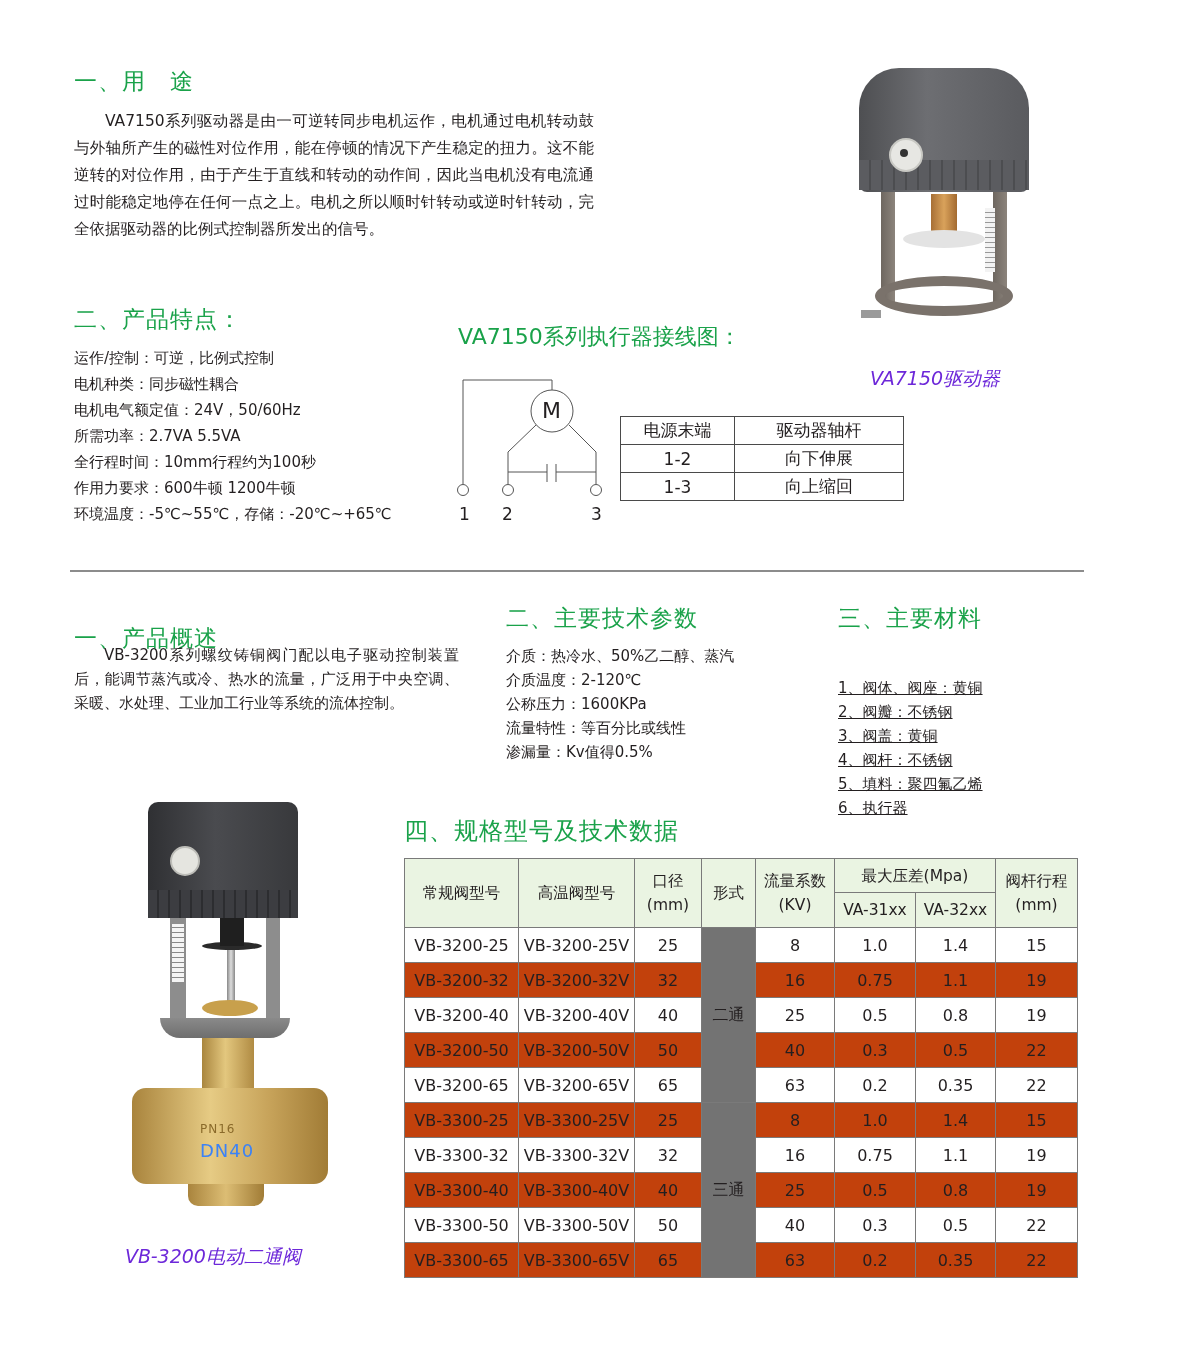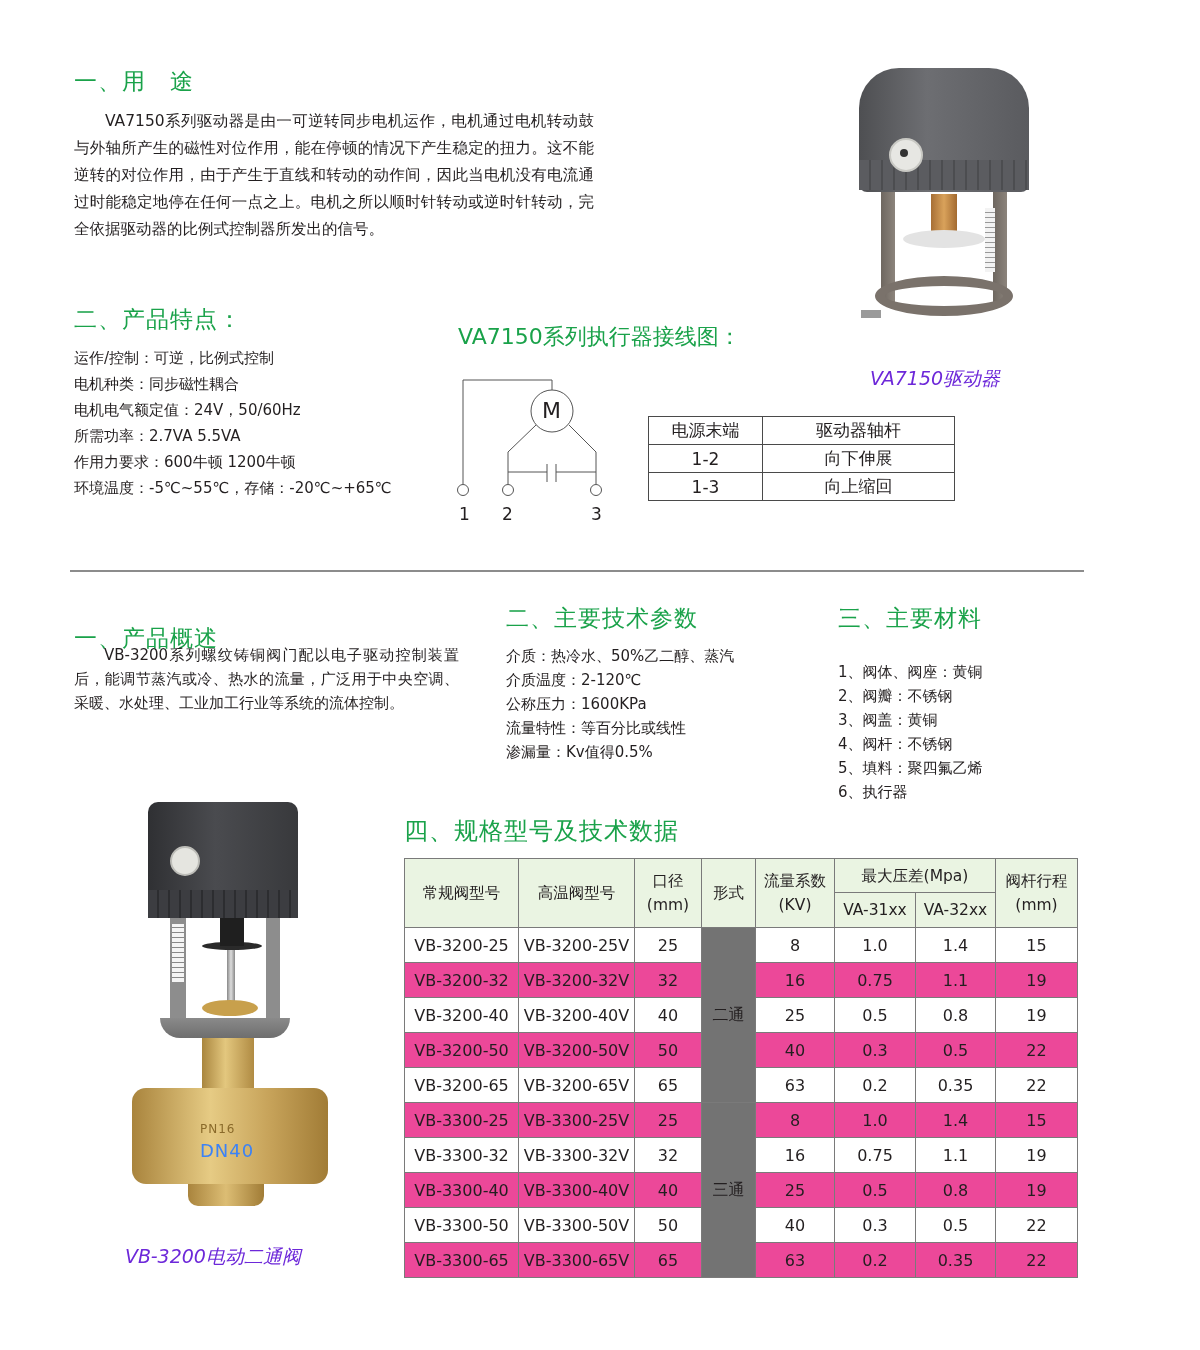--- a/index.html
+++ b/index.html
@@ -24,37 +24,38 @@
   .wire-table { border-collapse: collapse; font-size: 17px; }
   .wire-table td { border: 1px solid #4a4a4a; height: 27px; text-align: center; padding: 0; }
 
   
   .spec-table { border-collapse: collapse; font-size: 16px; table-layout: fixed; }
   .spec-table th, .spec-table td {
     border: 1px solid #7a7a7a; text-align: center; padding: 0; font-weight: normal;
   }
   .spec-table th { background: #eaf4e2; font-size: 15.5px; line-height: 24px; }
   .spec-table td { height: 34px; }
-  .spec-table tr.alt td.g { background: #ec4899; }
+  .spec-table tr.alt td.g { background: #c2410c; }
   .spec-table td.form { background: #737373; }
 
   .divider { height: 2px; background: #8c8c8c; }
 </style>
 </head>
 <body>
 
 <h2 class="abs green-head" style="left:74px; top:66px;">一、用　途</h2>
 <p class="abs para" style="left:74px; top:108px; width:520px;">VA7150系列驱动器是由一可逆转同步电机运作，电机通过电机转动鼓与外轴所产生的磁性对位作用，能在停顿的情况下产生稳定的扭力。这不能逆转的对位作用，由于产生于直线和转动的动作间，因此当电机没有电流通过时能稳定地停在任何一点之上。电机之所以顺时针转动或逆时针转动，完全依据驱动器的比例式控制器所发出的信号。</p>
 
 <h2 class="abs green-head" style="left:74px; top:304px;">二、产品特点：</h2>
 <ul class="abs list" style="left:74px; top:345px; line-height:26px;">
   <li>运作/控制：可逆，比例式控制</li>
   <li>电机种类：同步磁性耦合</li>
   <li>电机电气额定值：24V，50/60Hz</li>
   <li>所需功率：2.7VA  5.5VA</li>
+  <li>全行程时间：10mm行程约为100秒</li>
   <li>作用力要求：600牛顿  1200牛顿</li>
   <li>环境温度：-5℃~55℃，存储：-20℃~+65℃</li>
 </ul>
 
 <h2 class="abs green-head" style="left:458px; top:322px; font-size:22px; letter-spacing:0;">VA7150系列执行器接线图：</h2>
 
 <div class="abs" style="left:450px; top:370px; width:170px; height:160px;">
   <svg width="170" height="160" viewBox="0 0 170 160">
     <g stroke="#555" stroke-width="1" fill="none">
 
@@ -75,21 +76,21 @@
       <circle cx="58" cy="120" r="5.5" fill="#fff"></circle>
       <circle cx="146" cy="120" r="5.5" fill="#fff"></circle>
     </g>
   </svg>
   <span class="abs" style="left:92px; top:28px; font-size:22px; line-height:26px;">M</span>
   <span class="abs" style="left:9px; top:134px; font-size:17px;">1</span>
   <span class="abs" style="left:52px; top:134px; font-size:17px;">2</span>
   <span class="abs" style="left:141px; top:134px; font-size:17px;">3</span>
 </div>
 
-<table class="abs wire-table" style="left:648px; top:416px; width:307px;">
+<table class="abs wire-table" style="left:620px; top:416px; width:284px;">
   <tbody>
       <tr>
     <td style="width:113px;">电源末端</td>
     <td>驱动器轴杆</td>
   </tr>
   <tr>
     <td>1-2</td>
     <td>向下伸展</td>
   </tr>
   <tr>
@@ -128,21 +129,21 @@
 <h2 class="abs green-head" style="left:506px; top:603px;">二、主要技术参数</h2>
 <ul class="abs list" style="left:506px; top:644px; line-height:24px;">
   <li>介质：热冷水、50%乙二醇、蒸汽</li>
   <li>介质温度：2-120℃</li>
   <li>公称压力：1600KPa</li>
   <li>流量特性：等百分比或线性</li>
   <li>渗漏量：Kv值得0.5%</li>
 </ul>
 
 <h2 class="abs green-head" style="left:838px; top:603px;">三、主要材料</h2>
-<ul class="abs list" style="left:838px; top:660px; line-height:24px;">
+<ul class="abs list" style="left:838px; top:676px; line-height:24px;text-decoration:underline;">
   <li>1、阀体、阀座：黄铜</li>
   <li>2、阀瓣：不锈钢</li>
   <li>3、阀盖：黄铜</li>
   <li>4、阀杆：不锈钢</li>
   <li>5、填料：聚四氟乙烯</li>
   <li>6、执行器</li>
 </ul>
 
 <div class="abs" style="left:130px; top:802px; width:200px; height:430px;">
 

